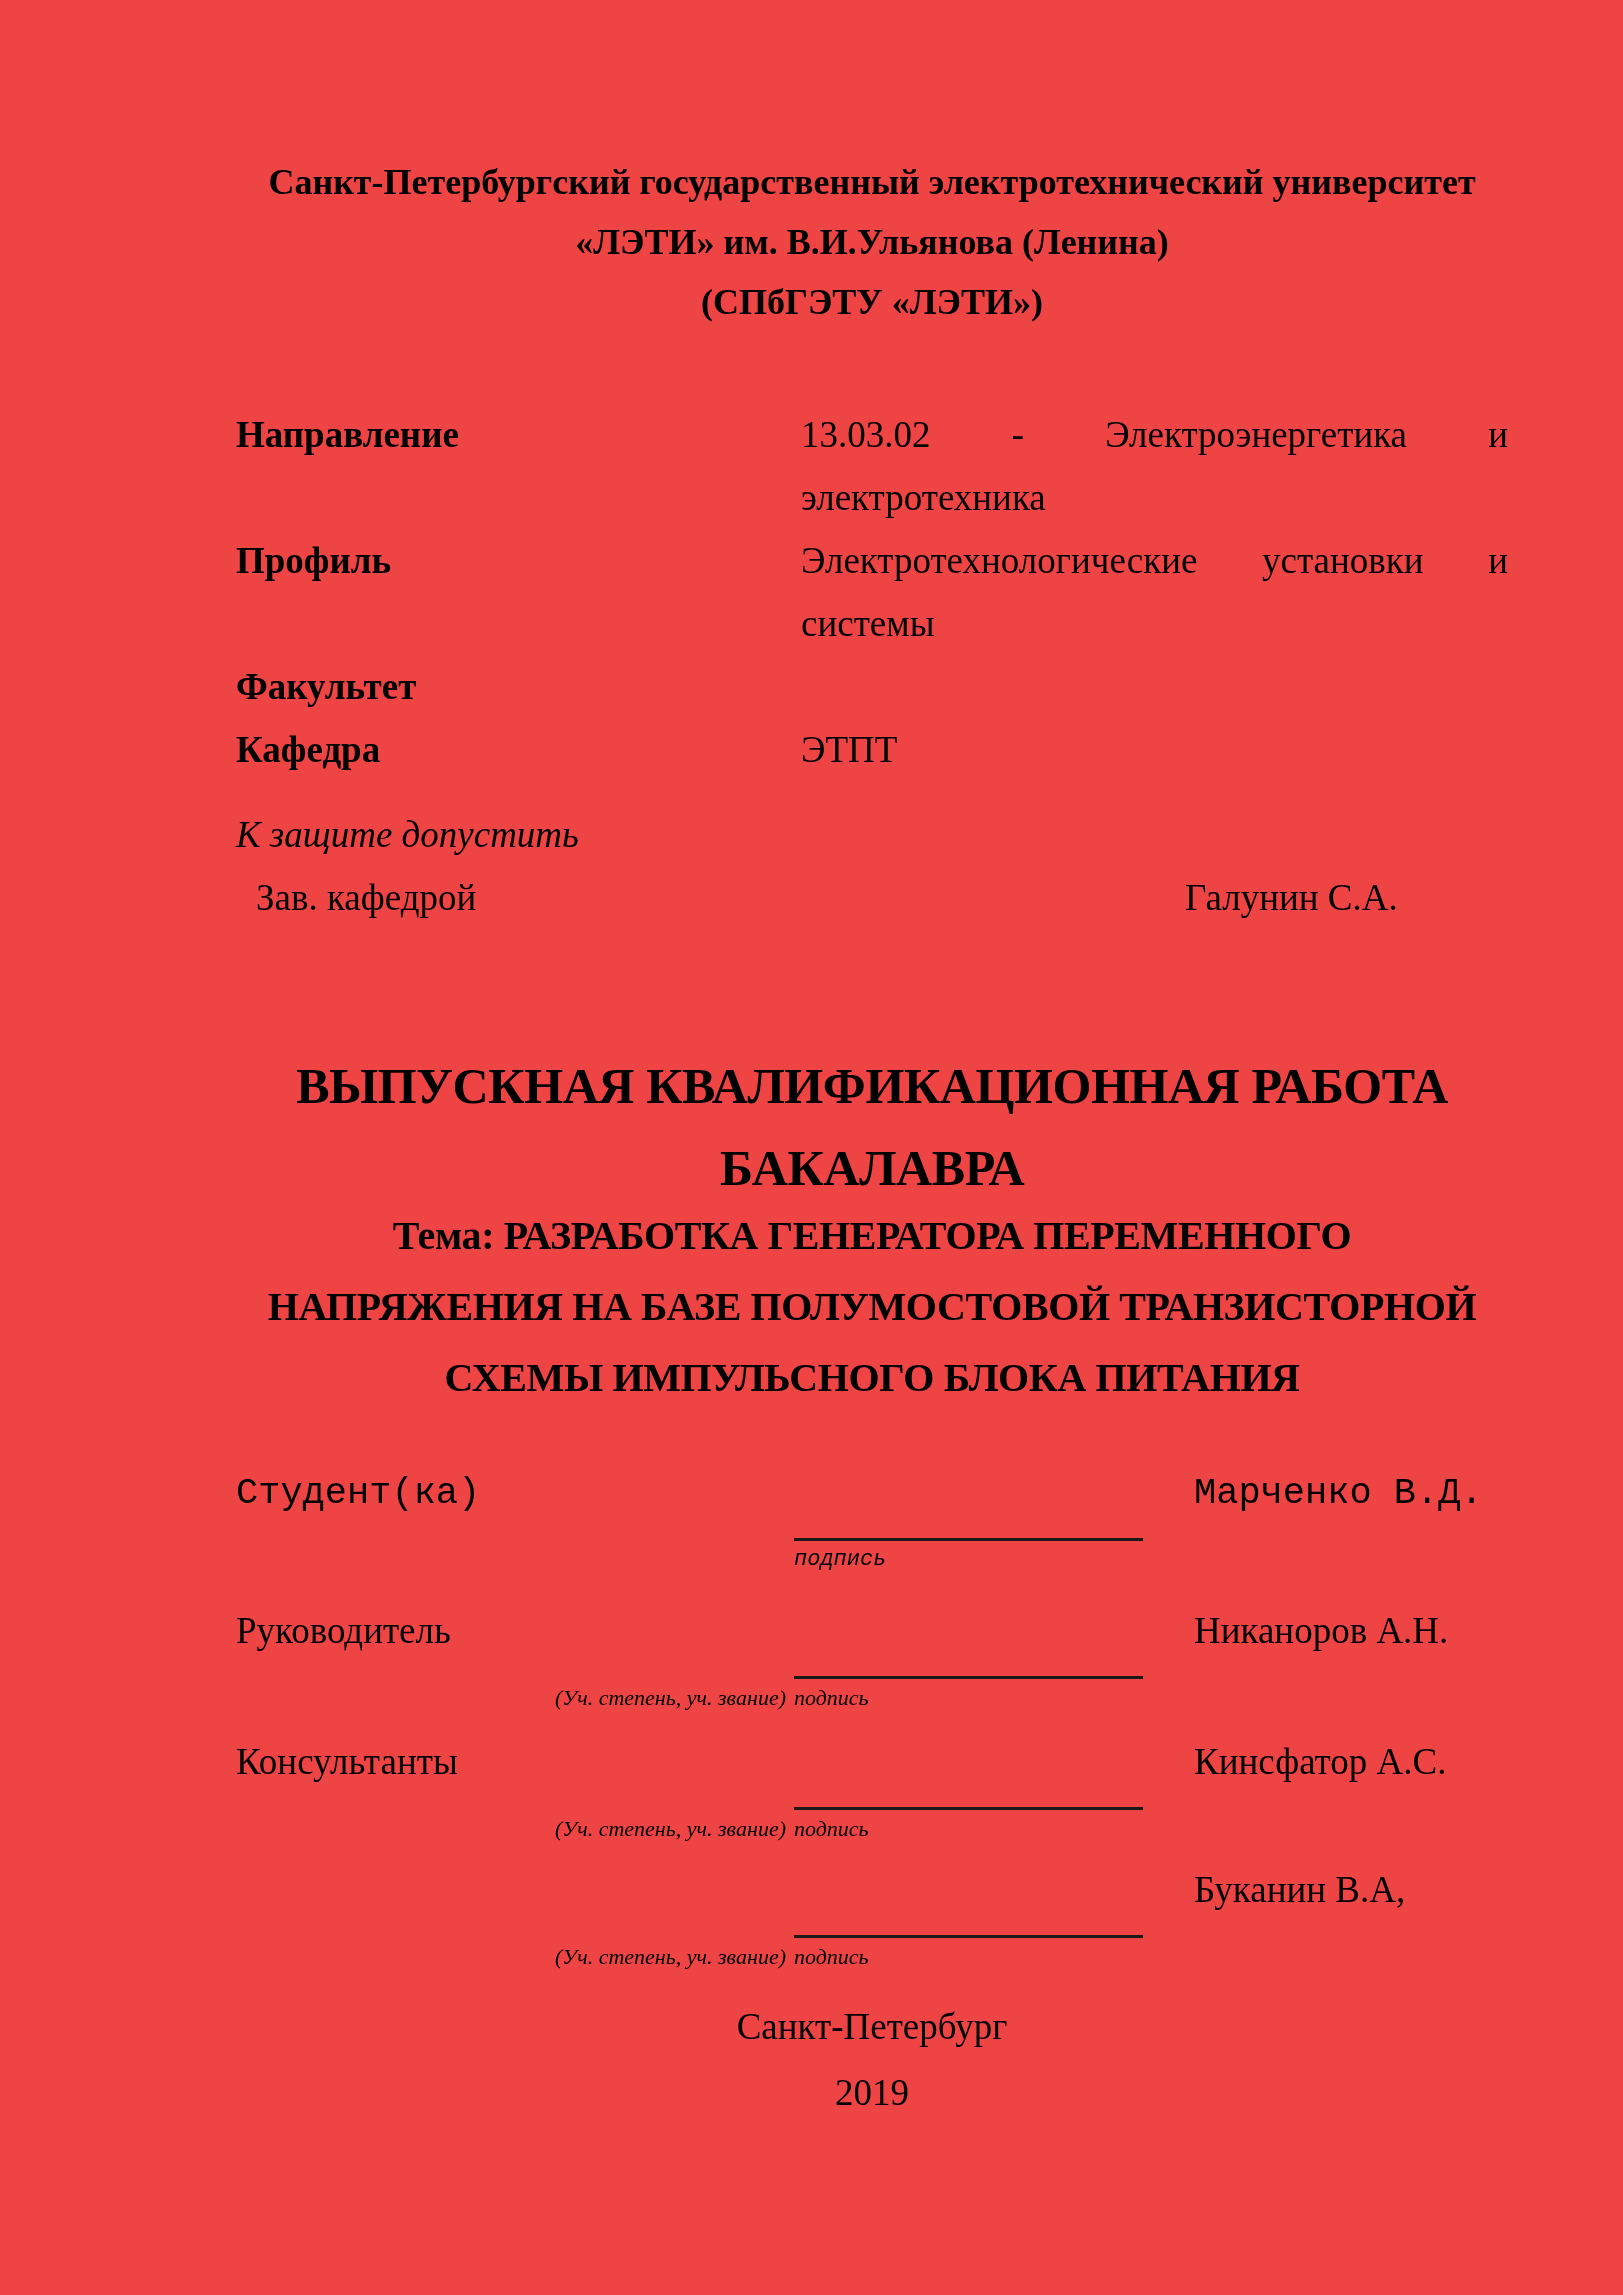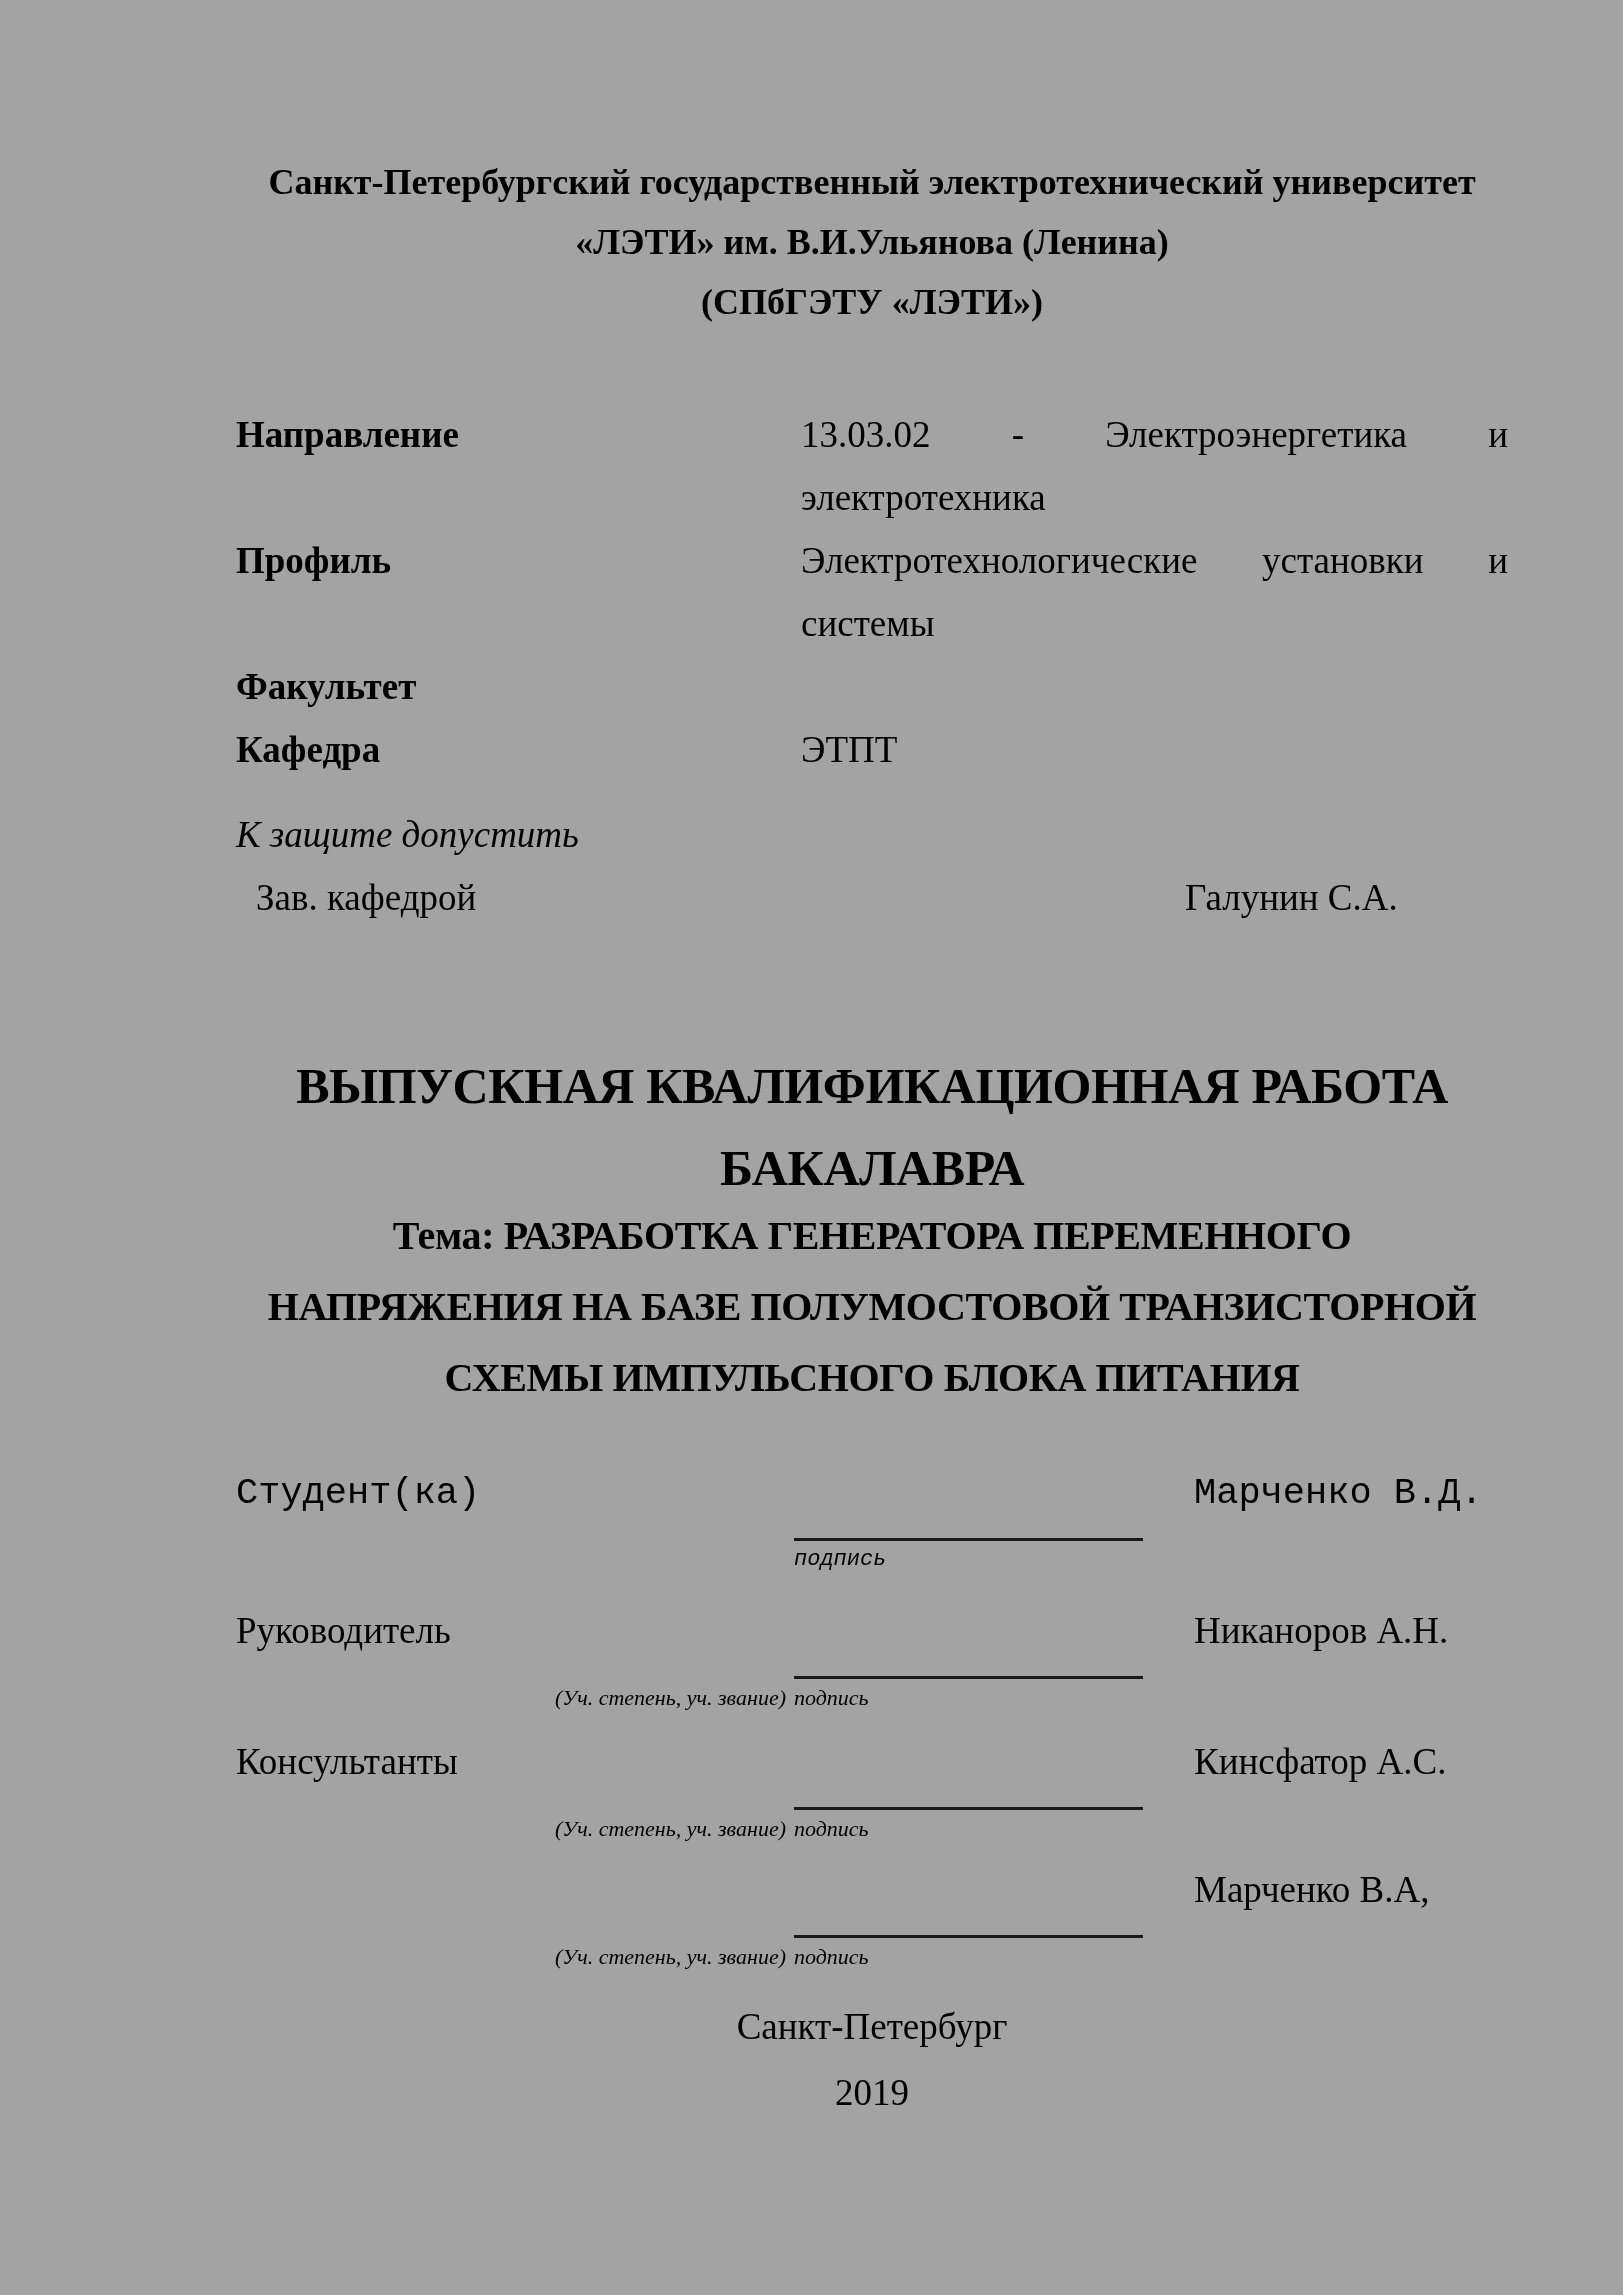--- a/index.html
+++ b/index.html
@@ -1,20 +1,20 @@
 <!DOCTYPE html>
 <html style="font-size:12.6px"><head>
 <meta charset="utf-8">
 <style>
   html, body { margin: 0; padding: 0; background: #ffffff; }
   .page {
     position: relative;
     width: 1623px;
     height: 2295px;
-    background: #a3a3a3;
+    background: #ef4444;
     color: #000000;
     font-family: "Liberation Serif", "DejaVu Serif", serif;
     overflow: hidden;
   }
   .nowrap { white-space: nowrap; }
 
   
   .header-block {
     position: absolute; top: 152px; left: 236px; width: 1272px;
     text-align: center; font-weight: bold; font-size: 36px; line-height: 60px;
@@ -154,20 +154,20 @@
     <span class="sig-degree">(Уч. степень, уч. звание)</span>
     <span class="sig-line"></span>
     <span class="sig-caption">подпись</span>
     <span class="sig-name">Кинсфатор А.С.</span>
   </div>
 
   <div class="sig-row sig-row-3">
     <span class="sig-degree">(Уч. степень, уч. звание)</span>
     <span class="sig-line"></span>
     <span class="sig-caption">подпись</span>
-    <span class="sig-name">Марченко В.А,</span>
+    <span class="sig-name">Буканин В.А,</span>
   </div>
 
   <div class="footer-city">Санкт-Петербург</div>
   <div class="footer-year">2019</div>
 
 </div>
 
 
 </body></html>

